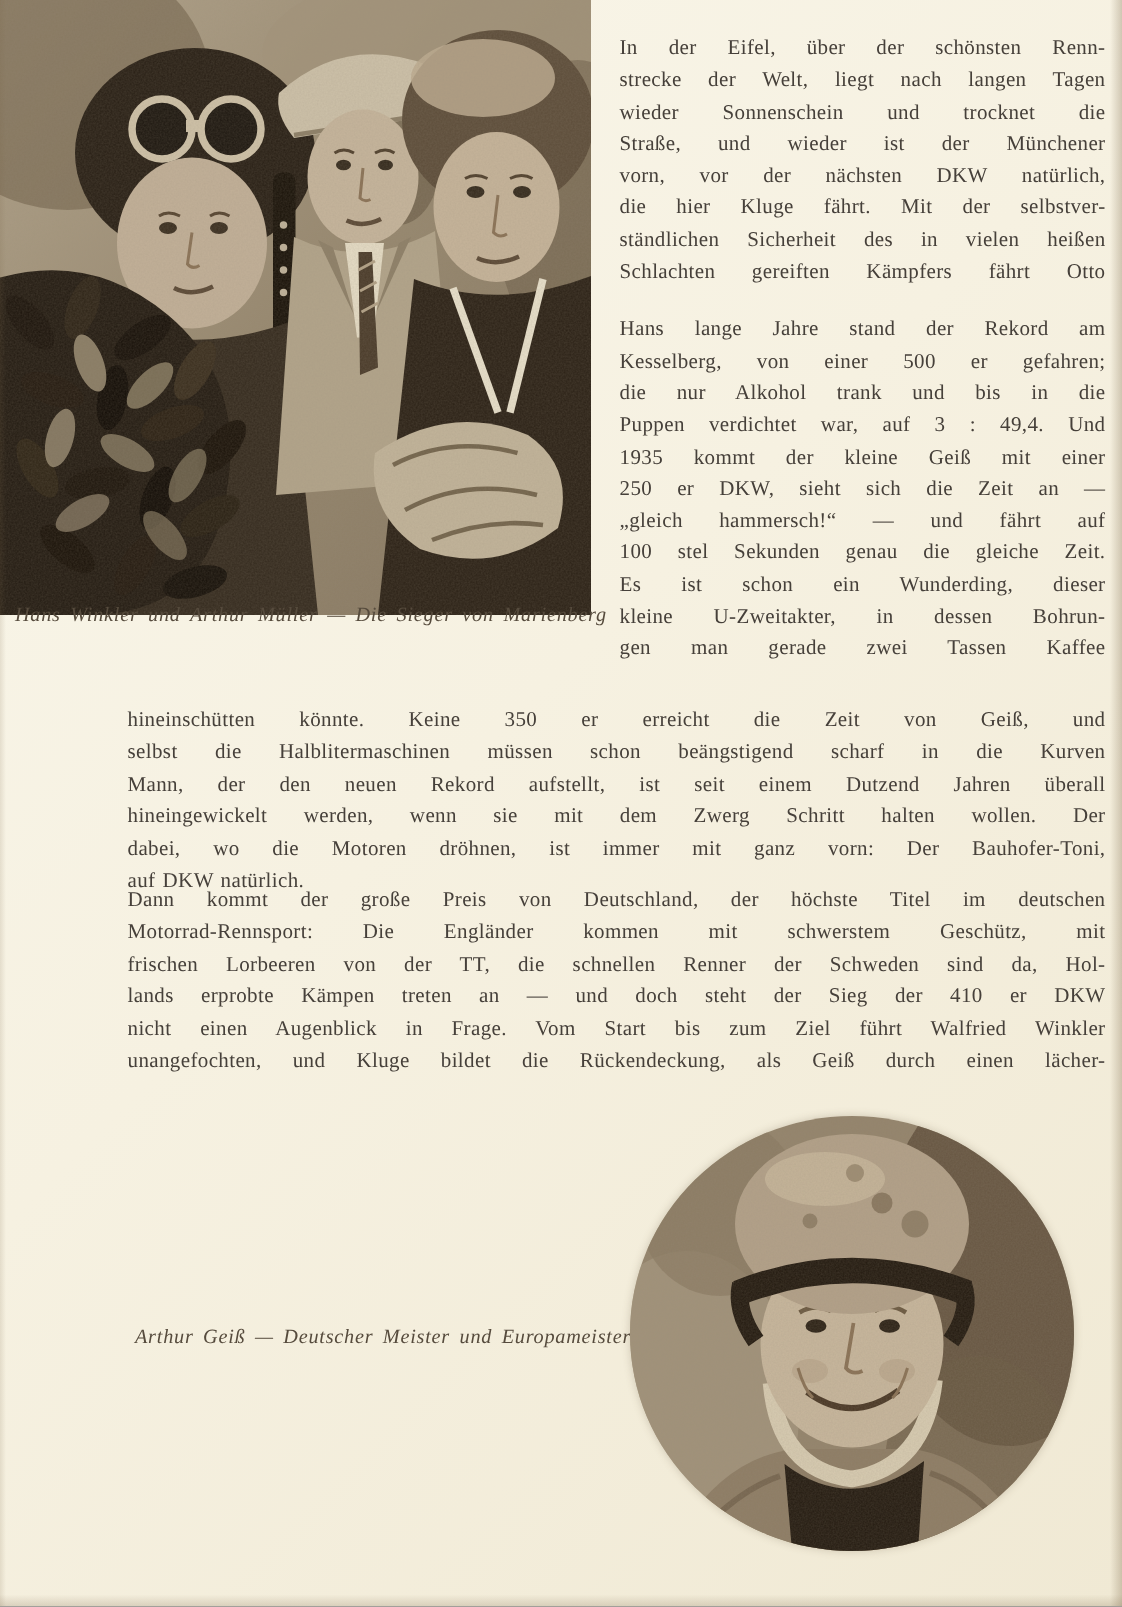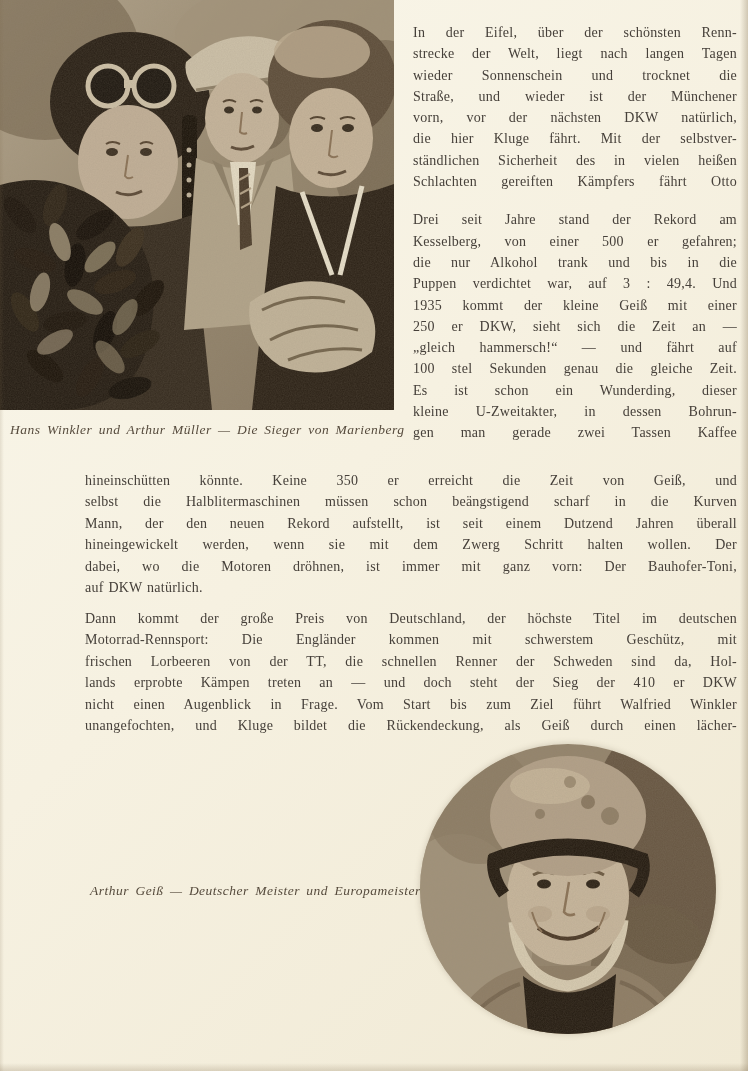--- a/index.html
+++ b/index.html
@@ -11,29 +11,29 @@
   }
   .photo{position:absolute;}
   .photo svg{display:block;width:100%;height:100%;}
   .photo1{left:0;top:0;width:394px;height:410px;}
   .photo2{left:420px;top:744px;width:296px;height:290px;border-radius:50%;overflow:hidden;
           box-shadow:0 0 6px rgba(90,75,50,.25);}
   .caption{
     position:absolute;font-style:italic;font-size:13.5px;letter-spacing:.5px;
     word-spacing:2.5px;color:var(--caption-ink,#564b3d);white-space:nowrap;
   }
-  .caption1{left:10px;top:422px;}
+  .caption1{left:10px;top:402px;}
   .caption2{left:90px;top:883px;}
   .para{font-size:14px;letter-spacing:.25px;word-spacing:1px;}
   .tline{text-align:justify;text-align-last:justify;white-space:nowrap;}
   .flush-last .tline.last{text-align-last:left;}
   .rightcol{position:absolute;left:413px;top:22px;width:324px;line-height:21.3px;}
   .rc-para2{margin-top:17px;}
   .body1{position:absolute;left:85px;top:454px;width:652px;line-height:21.4px;margin-top:16px;}
-  .body2{position:absolute;left:85px;top:608px;width:652px;line-height:21.4px;}
+  .body2{position:absolute;left:85px;top:590px;width:652px;line-height:21.4px;}
   .edge-right{position:absolute;top:0;right:0;width:8px;height:100%;
     background:linear-gradient(to right,rgba(120,100,70,0),rgba(120,100,70,.30));}
   .edge-bottom{position:absolute;bottom:0;left:0;width:100%;height:8px;
     background:linear-gradient(to bottom,rgba(120,100,70,0),rgba(120,100,70,.22));}
   .edge-left{position:absolute;top:0;left:0;width:4px;height:100%;
     background:linear-gradient(to left,rgba(120,100,70,0),rgba(120,100,70,.15));}
 </style>
 </head>
 <body>
 
@@ -148,21 +148,21 @@
         <div class="tline">In der Eifel, über der schönsten Renn-</div>
         <div class="tline">strecke der Welt, liegt nach langen Tagen</div>
         <div class="tline">wieder Sonnenschein und trocknet die</div>
         <div class="tline">Straße, und wieder ist der Münchener</div>
         <div class="tline">vorn, vor der nächsten DKW natürlich,</div>
         <div class="tline">die hier Kluge fährt. Mit der selbstver-</div>
         <div class="tline">ständlichen Sicherheit des in vielen heißen</div>
         <div class="tline">Schlachten gereiften Kämpfers fährt Otto</div>
       </div>
     <div class="para rc-para2">
-        <div class="tline">Drei seit Jahre stand der Rekord am</div>
+        <div class="tline">Hans lange Jahre stand der Rekord am</div>
         <div class="tline">Kesselberg, von einer 500 er gefahren;</div>
         <div class="tline">die nur Alkohol trank und bis in die</div>
         <div class="tline">Puppen verdichtet war, auf 3 : 49,4. Und</div>
         <div class="tline">1935 kommt der kleine Geiß mit einer</div>
         <div class="tline">250 er DKW, sieht sich die Zeit an —</div>
         <div class="tline">„gleich hammersch!“ — und fährt auf</div>
         <div class="tline">100 stel Sekunden genau die gleiche Zeit.</div>
         <div class="tline">Es ist schon ein Wunderding, dieser</div>
         <div class="tline">kleine U-Zweitakter, in dessen Bohrun-</div>
         <div class="tline last">gen man gerade zwei Tassen Kaffee</div>

